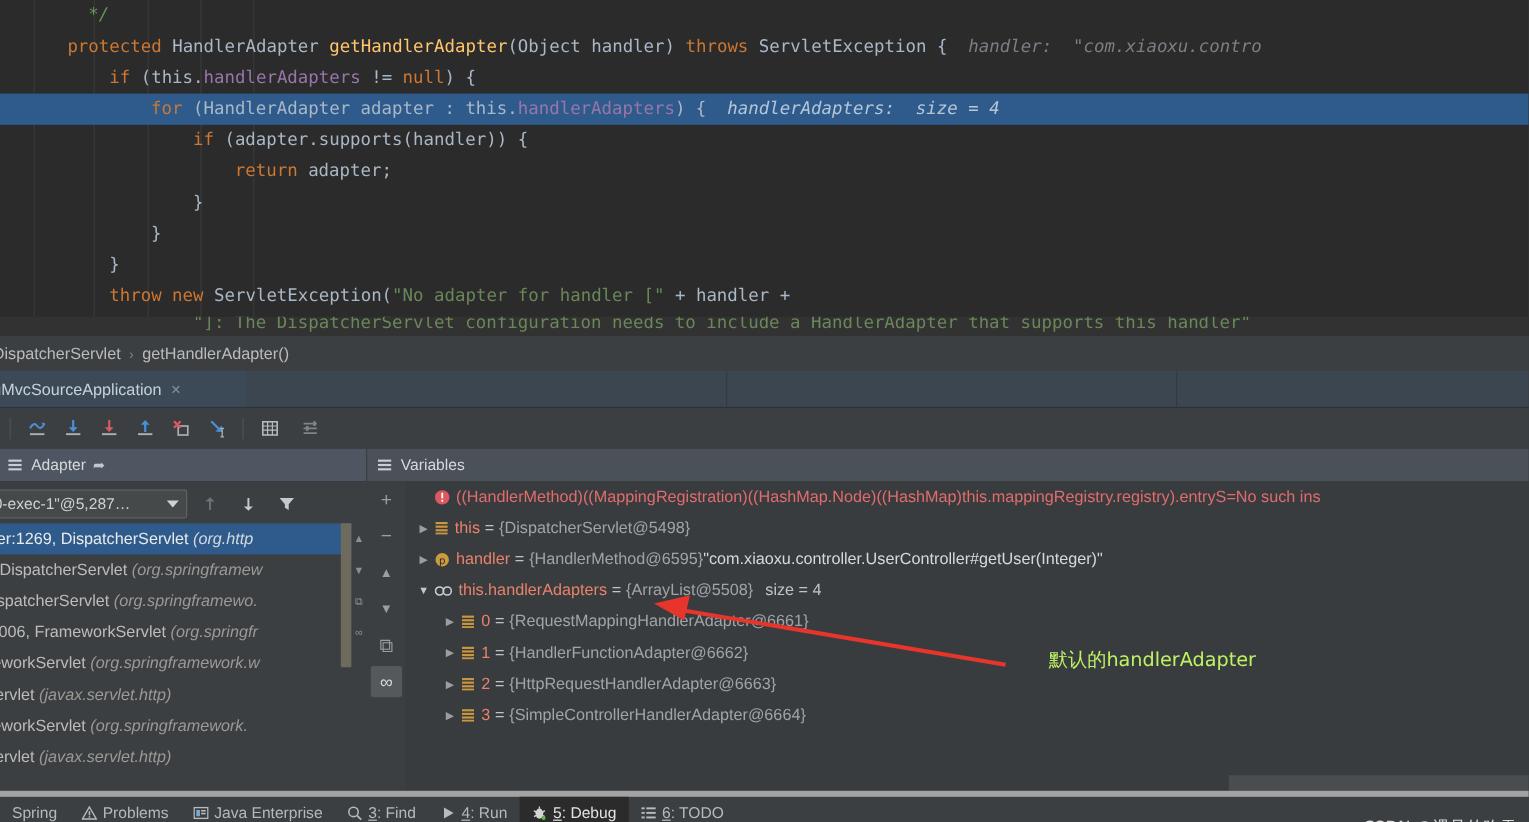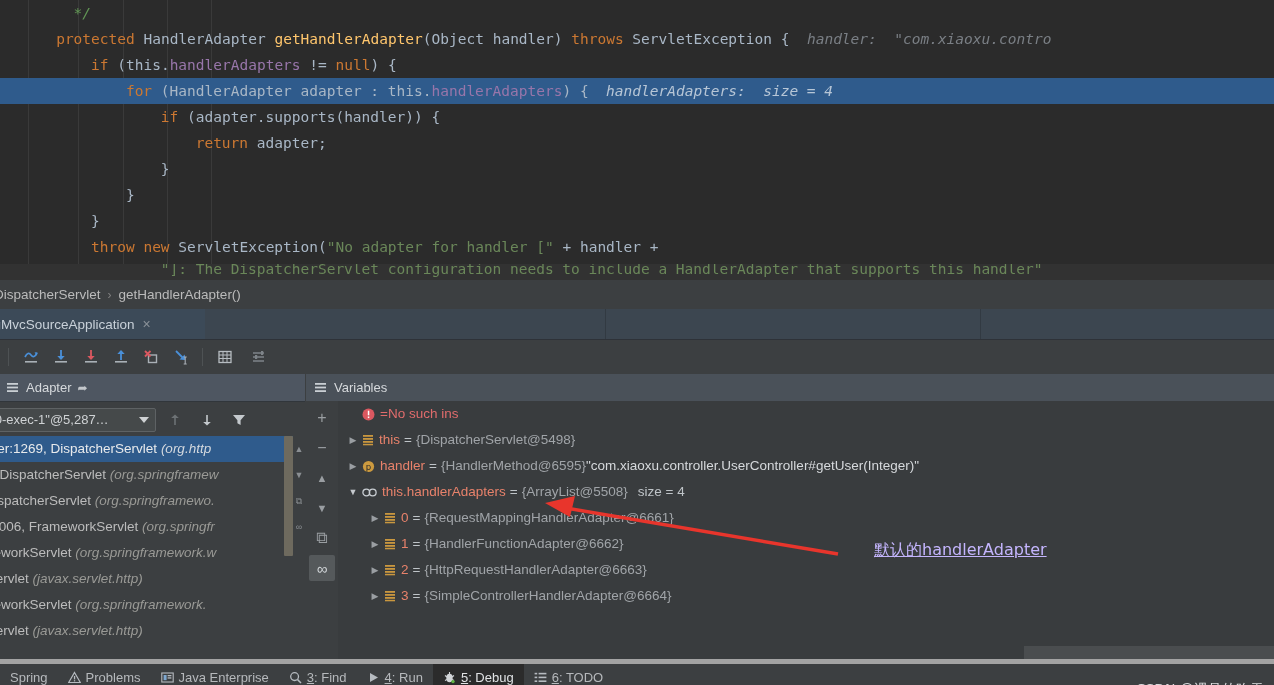--- a/index.html
+++ b/index.html
@@ -230,24 +230,23 @@
   .veq   { color: #bfc4c8; padding: 0 4px; }
   .vval  { color: #a0a4a8; }
   .vstr  { color: #d6d9dc; }
   .vsize { color: #bfc4c8; padding-left: 10px; }
   .err-row { color: #e06c6c; }
   .err-row .eq { color: #e06c6c; }
 
   
   .annot-text {
     position: absolute;
-    color: #c4b5fd; font-size: 16px;
+    color: #bef264; font-size: 16px;
     font-family: "DejaVu Sans", sans-serif;
     white-space: nowrap;
-    text-decoration: underline;
   }
 
   
   .statusbar {
     position: absolute; left: 0; top: 659px;
     width: 1274px; height: 26px;
     background: #3c3f41;
     border-top: 5px solid #a3a3a3;
     display: flex; align-items: center;
     font-size: 13px; color: #b6b9bc;
@@ -460,20 +459,21 @@
       <div class="vars-tree" id="vars-tree">
           <div class="var-row err-row" style="padding-left: 8px;">
             <span class="tw"></span>
             <span class="vicon">
               <svg width="13" height="13" viewBox="0 0 13 13">
                 <circle cx="6.5" cy="6.5" r="6" fill="#db5860"></circle>
                 <rect x="5.8" y="2.7" width="1.5" height="4.6" fill="#fff"></rect>
                 <rect x="5.8" y="8.5" width="1.5" height="1.6" fill="#fff"></rect>
               </svg>
             </span>
+            <span class="">((HandlerMethod)((MappingRegistration)((HashMap.Node)((HashMap)this.mappingRegistry.registry).entryS</span>
             <span class="eq"> = </span>
             <span class="">No such ins</span>
           </div>
           <div class="var-row" style="padding-left: 8px;">
             <span class="tw">▶</span>
             <span class="vicon">
               <svg width="12" height="12" viewBox="0 0 12 12">
                 <rect x="1" y="1" width="10" height="1.8" fill="#c9973f"></rect>
                 <rect x="1" y="4" width="10" height="1.8" fill="#c9973f"></rect>
                 <rect x="1" y="7" width="10" height="1.8" fill="#c9973f"></rect>

